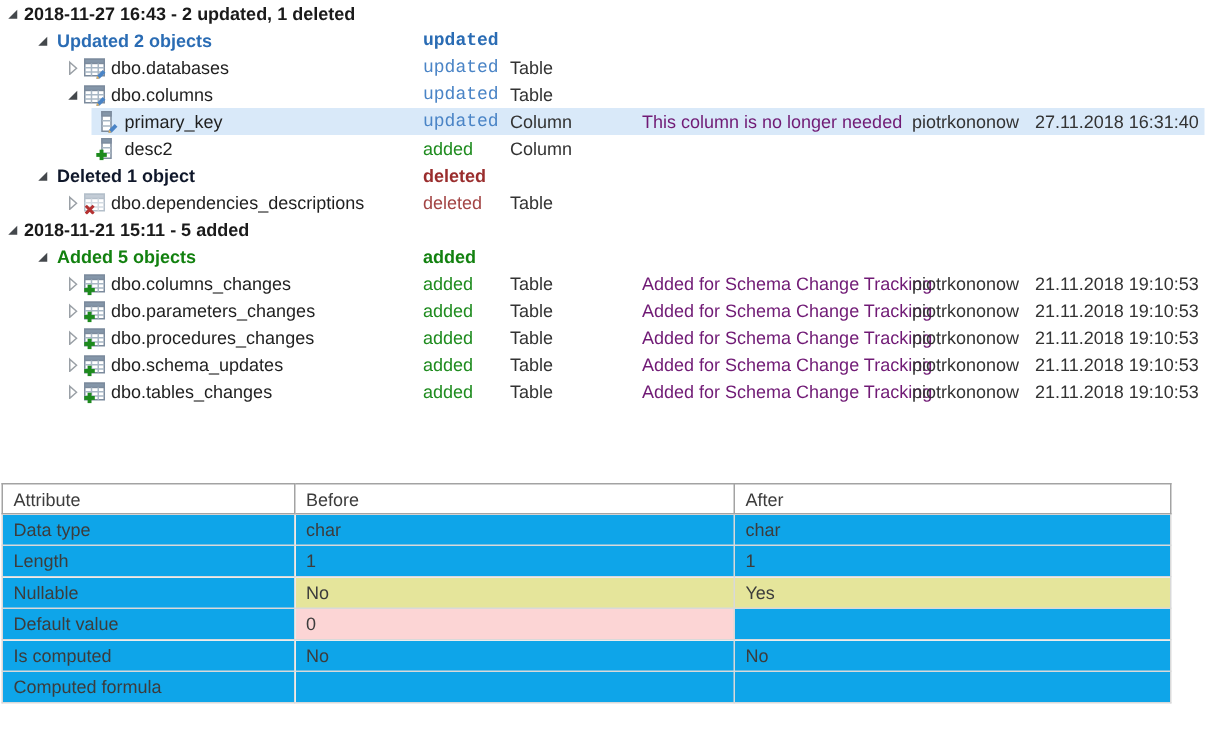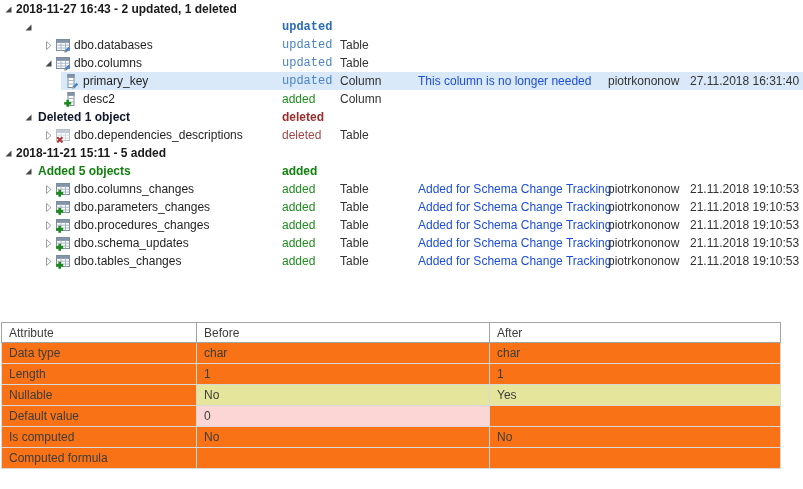--- a/index.html
+++ b/index.html
@@ -26,41 +26,41 @@
   .lbl.group-added   { font-weight: bold; color: #12810f; }
   .status { left: 282px; }
   .status.updated { color: #4a84c6; font-family: Liberation Mono, monospace; }
   .status.added   { color: #1f8c1f; }
   .status.deleted { color: #a34545; }
   .status.b { font-weight: bold; }
   .status.b.updated { color: #2a6cb4; }
   .status.b.added   { color: #12810f; }
   .status.b.deleted { color: #9a2d2d; }
   .typ  { left: 340px; color: #333; }
-  .desc { left: 418px; color: #1d4ed8; }
+  .desc { left: 428px; color: #701a75; }
   .usr  { left: 608px; color: #333; }
   .dt   { left: 690px; color: #333; }
 
   
   #detail-head { position: absolute; top: 292px; left: 3px; height: 18px; display: flex; align-items: center; gap: 4px; }
   #detail-title { font-weight: bold; font-size: 12.5px; color: #1a1a1a; }
 
   #compare-wrap { position: absolute; top: 322px; left: 1px; }
   table#compare { border-collapse: collapse; table-layout: fixed; width: 779px; background: #fff; }
   #compare col.c-attr   { width: 195px; }
   #compare col.c-before { width: 293px; }
   #compare col.c-after  { width: 291px; }
   #compare th {
     height: 20px; font-weight: normal; text-align: left;
     padding: 0 0 0 7px; color: #3c3c3c;
     border: 1px solid #a3a3a3; background: #fff;
   }
   #compare td {
     height: 21px; padding: 0 0 0 7px; color: #3c3c3c;
-    border: 1px solid #d9d9d9; background: #f97316;
+    border: 1px solid #d9d9d9; background: #0ea5e9;
     overflow: hidden; white-space: nowrap;
   }
   #compare { border: 1px solid #a3a3a3; border-bottom: 1px solid #9ca8b4; }
   #compare td.chg { background: #e5e59b; }
   #compare td.rem { background: #fcd5d5; }
 </style>
 </head>
 <body>
 
 <div id="stage">
@@ -72,20 +72,21 @@
           </svg>
         </span>
         <span class="lbl date" style="left: 16px;">2018-11-27 16:43 - 2 updated, 1 deleted</span>
       </div>
       <div class="tree-row">
         <span class="expander" style="left: 22px;">
           <svg width="10" height="10" viewBox="0 0 10 10">
             <polygon points="8.5,2.5 8.5,8.5 2.5,8.5" fill="#44484c"></polygon>
           </svg>
         </span>
+        <span class="lbl group-updated" style="left: 38px;">Updated 2 objects</span>
         <span class="status updated b">updated</span>
       </div>
       <div class="tree-row">
         <span class="expander" style="left: 42px;">
           <svg width="10" height="10" viewBox="0 0 10 10">
             <polygon points="3.5,1.5 8,5.5 3.5,9.5" fill="#ffffff" stroke="#9aa0a6"></polygon>
           </svg>
         </span>
         <span class="cicon" style="left: 55px;">
           <svg width="16" height="16" viewBox="0 0 16 16">

